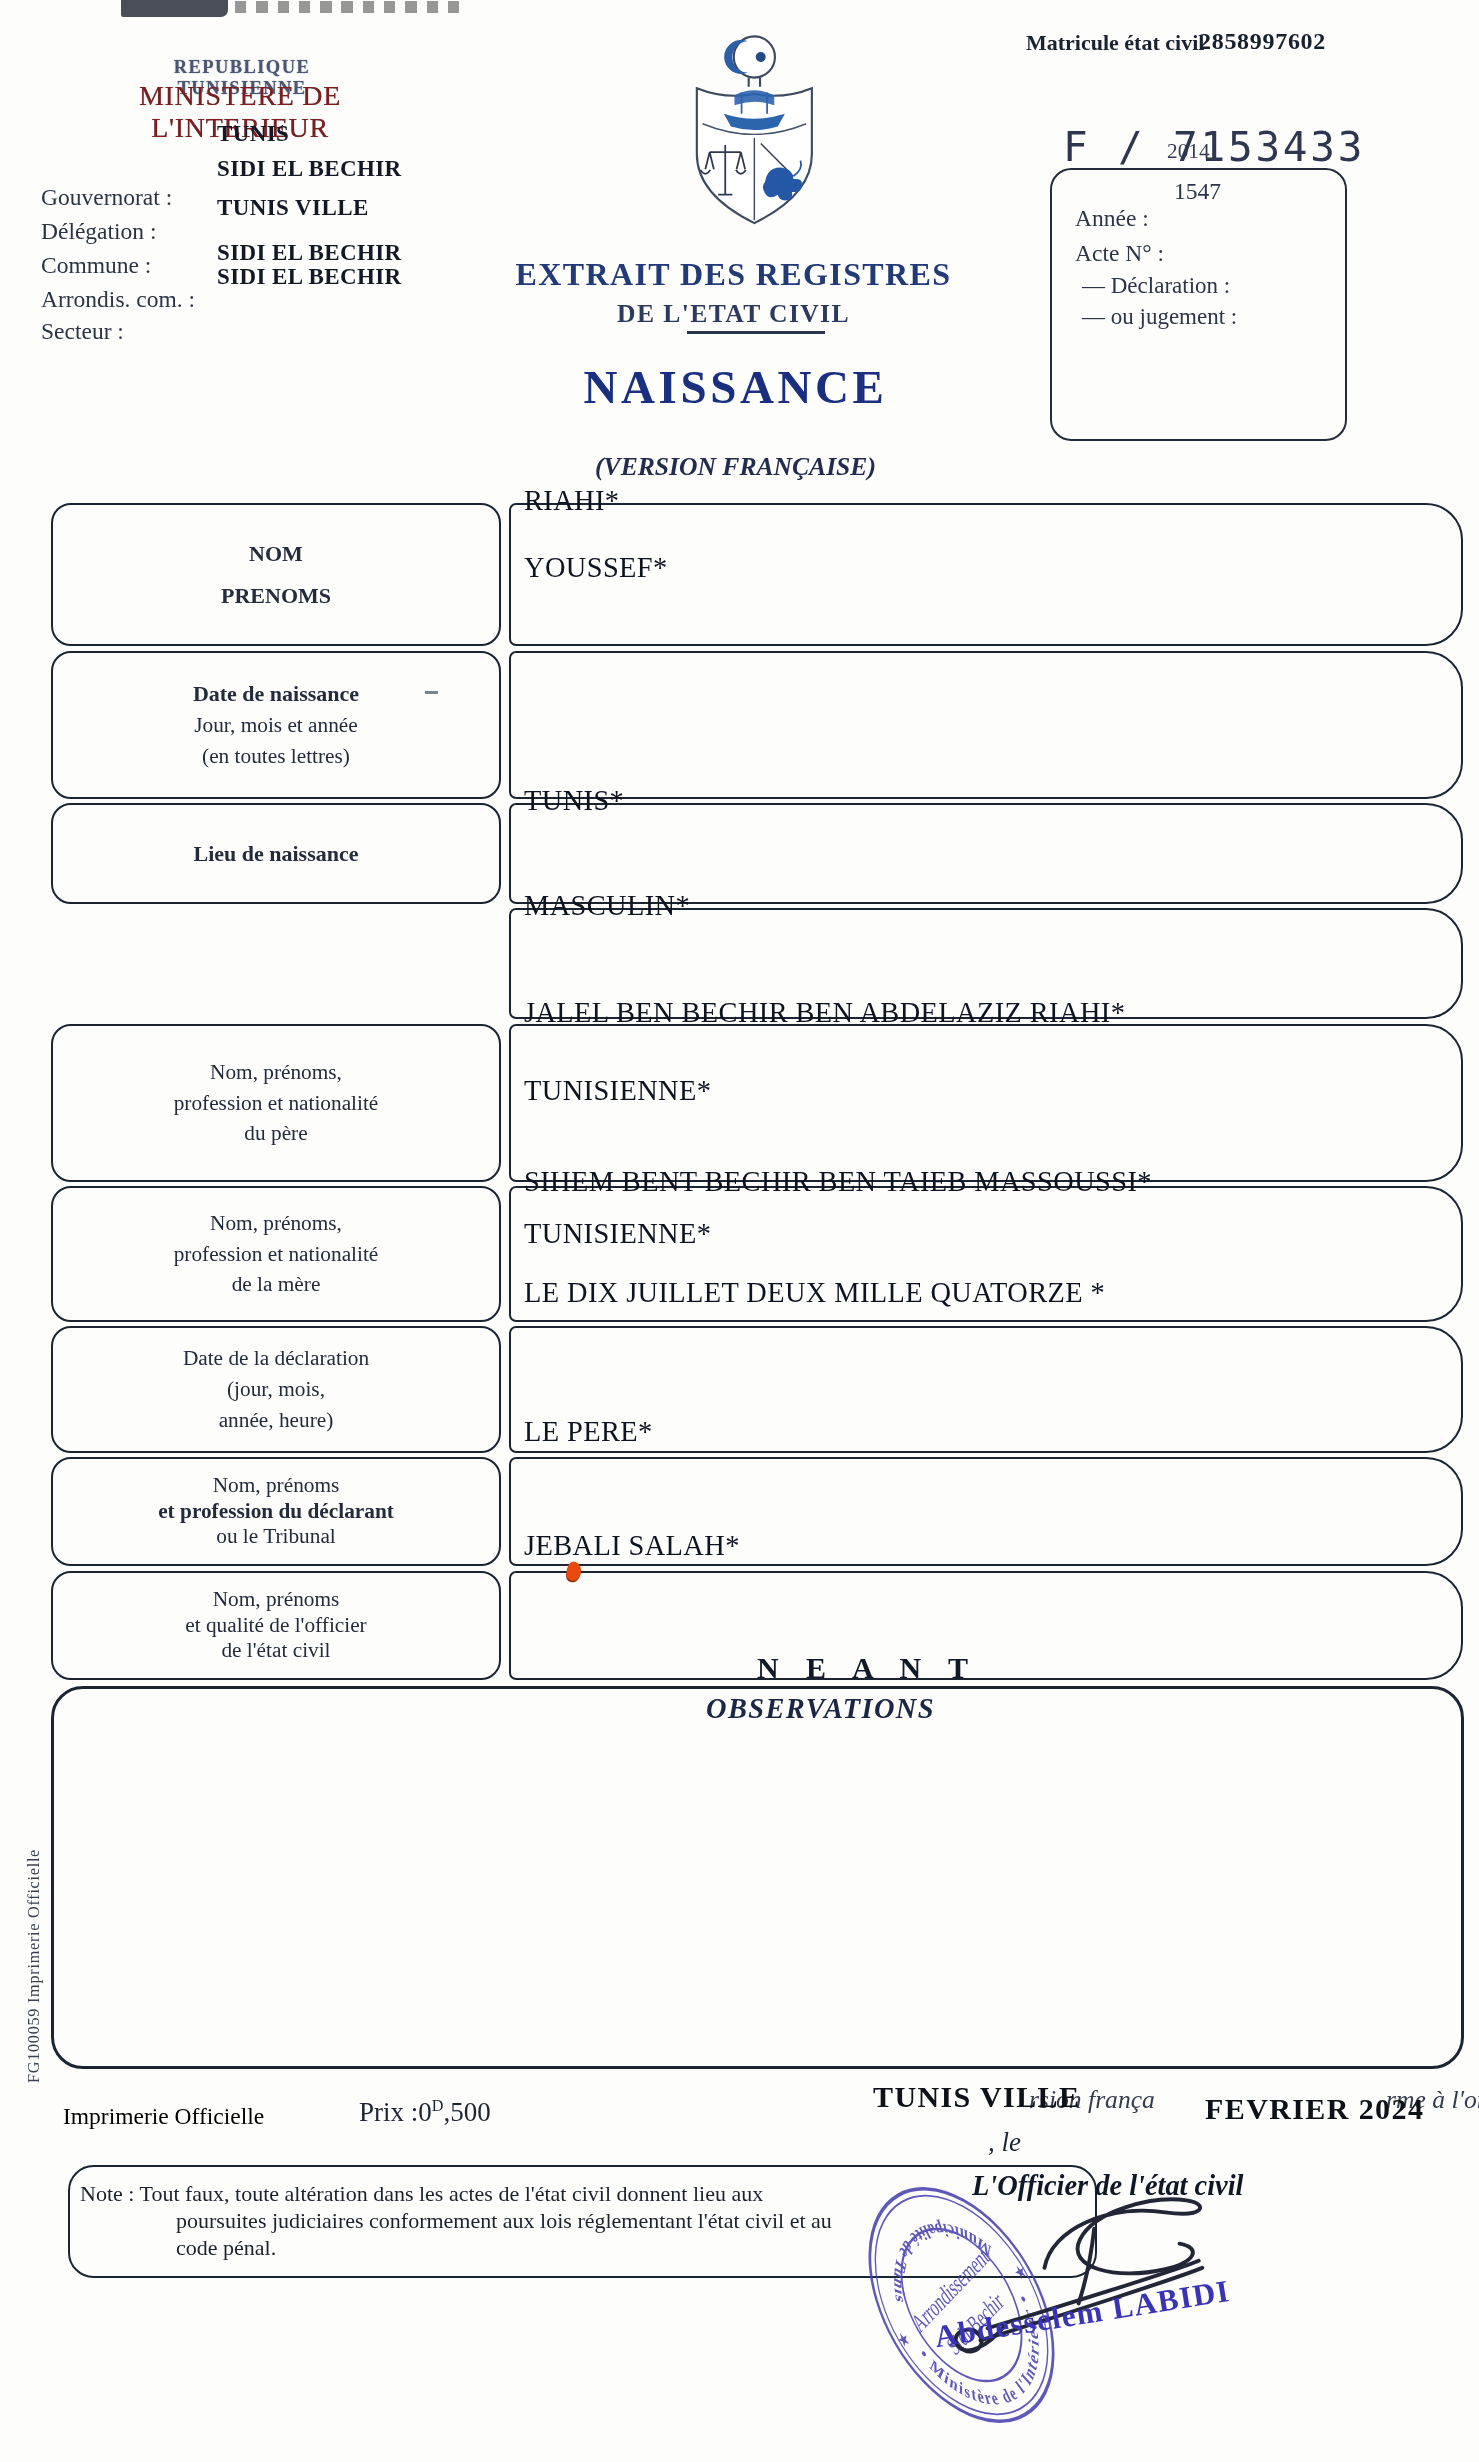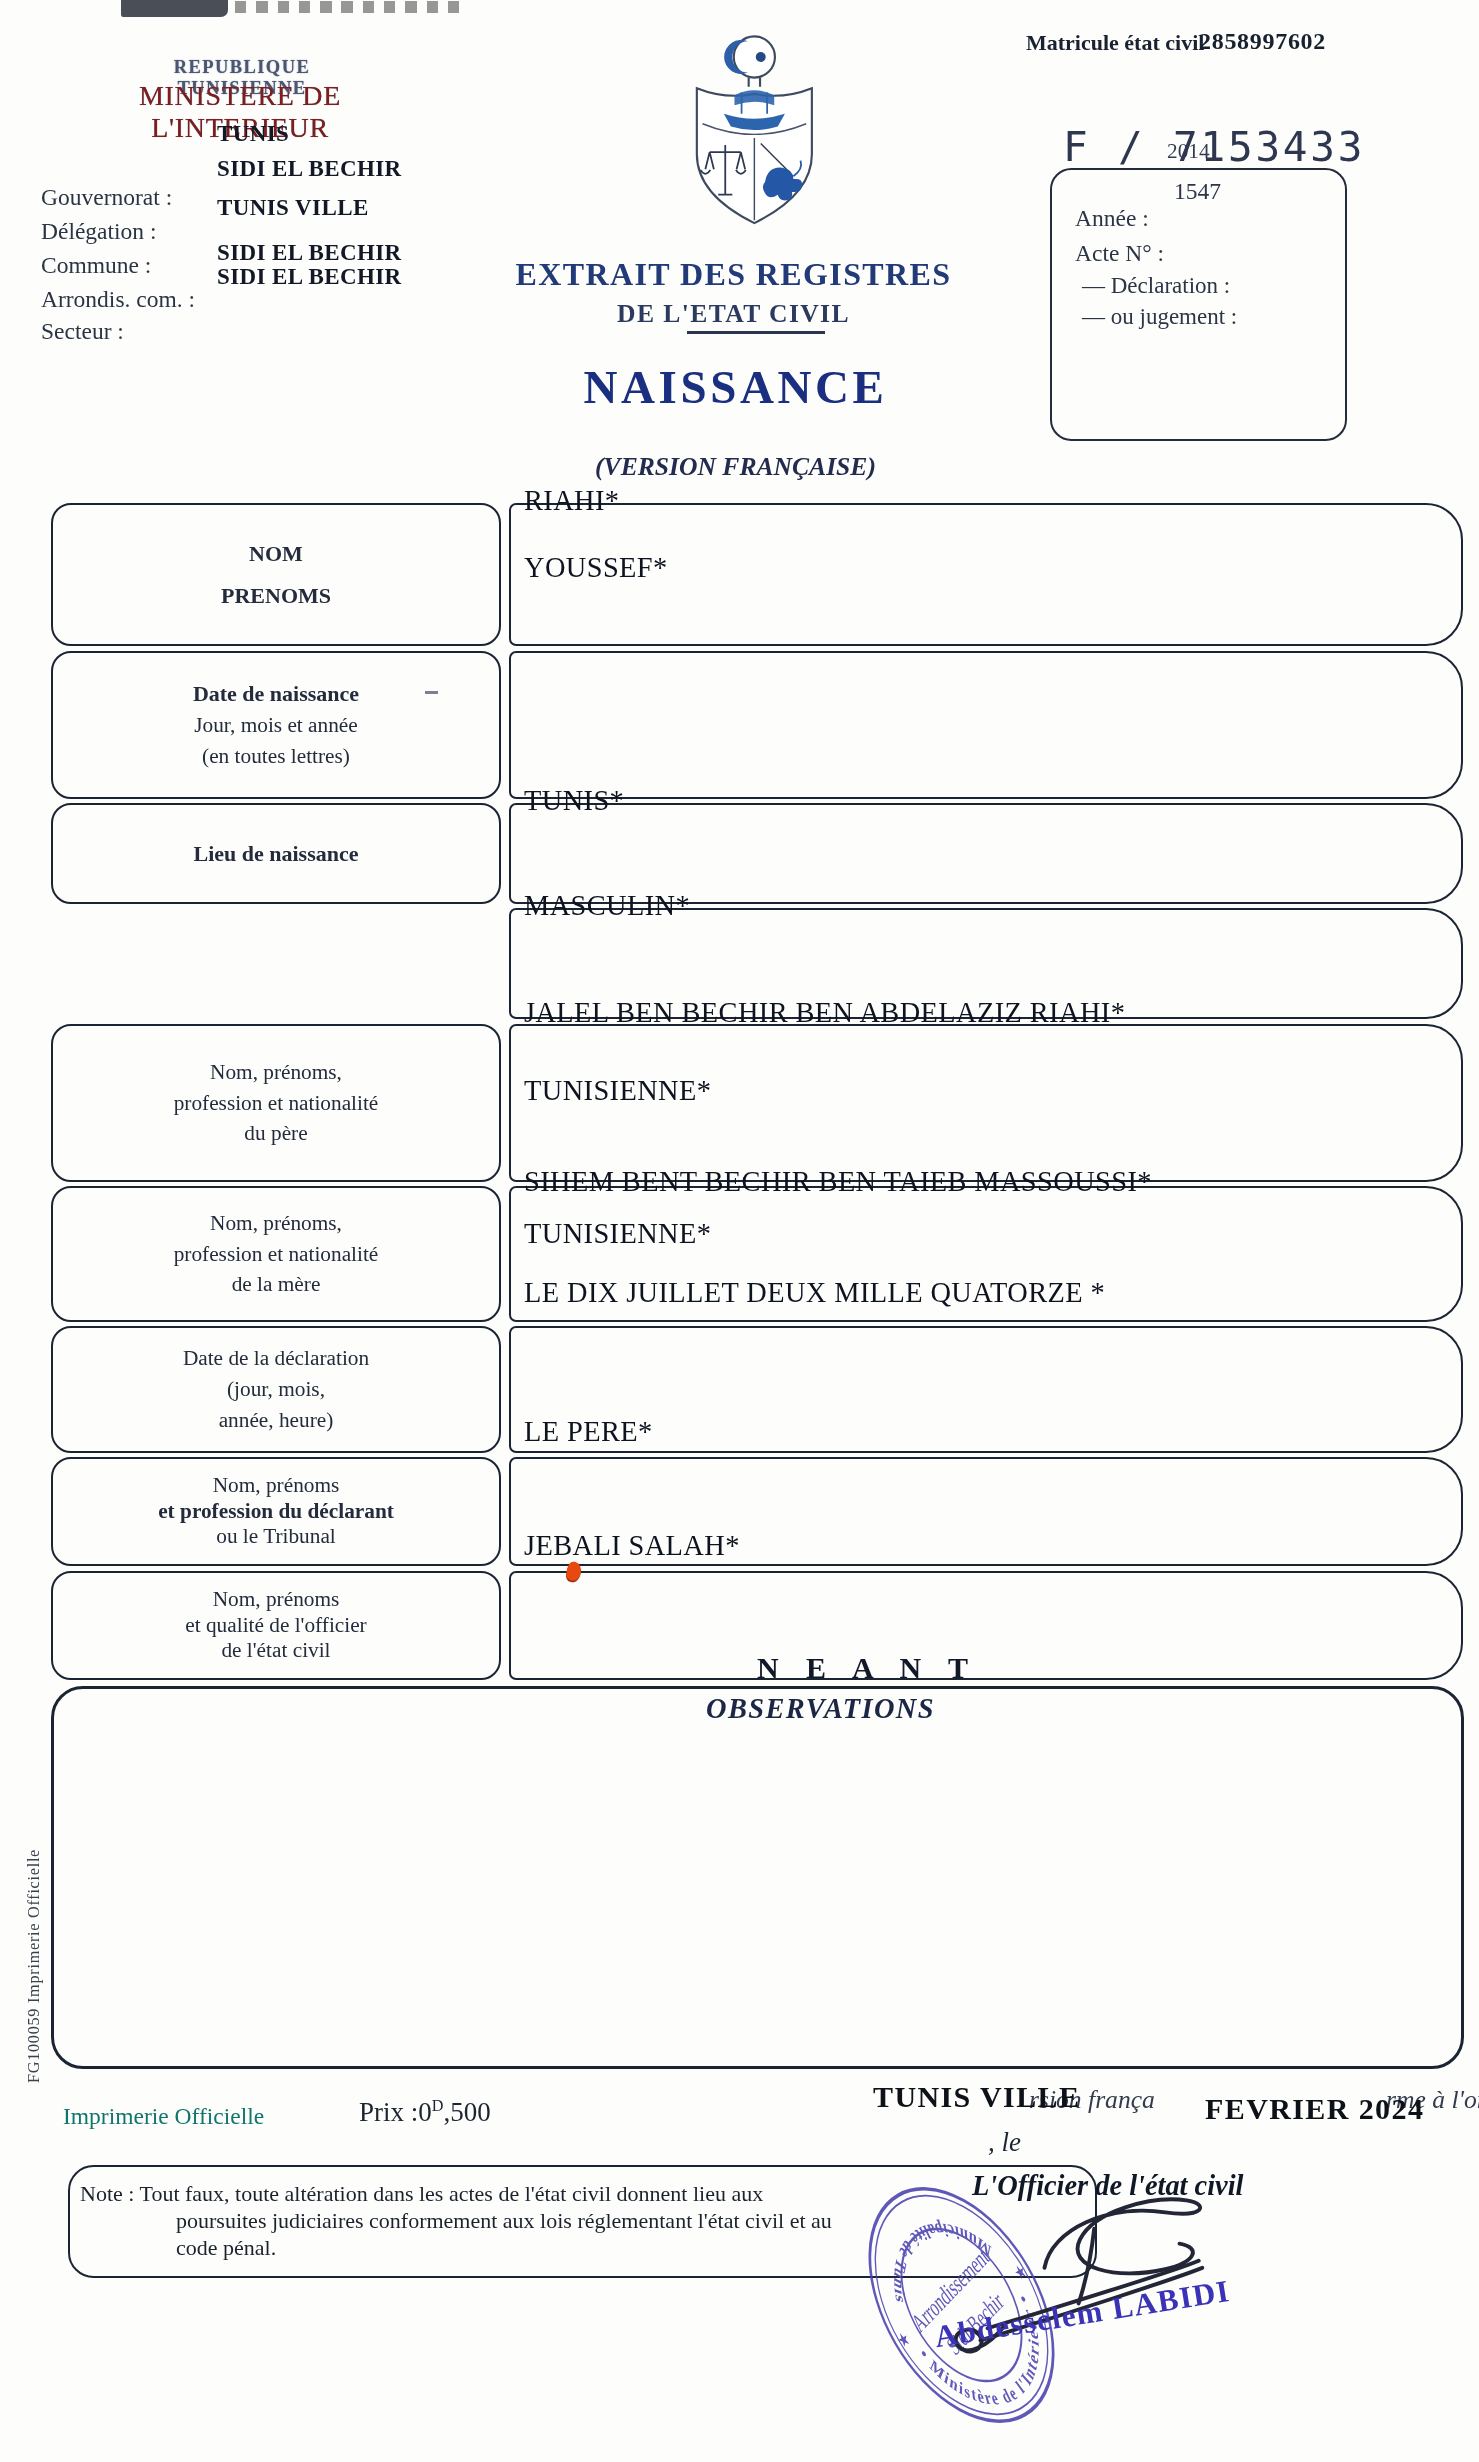--- a/index.html
+++ b/index.html
@@ -27,21 +27,21 @@
   .lab{border:2.8px solid #1b2433;border-radius:20px;left:51px;width:446px;
        display:flex;flex-direction:column;justify-content:center;align-items:center;
        background:#fdfdfb;}
   .lab div{font-size:21.3px;color:#232b3c;line-height:1.45;text-align:center;}
   .lab .b{font-weight:bold;font-size:22px;}
   .vbox{border:2.8px solid #1b2433;border-radius:7.1px 37px 37px 7.1px;left:509px;width:950px;background:transparent;}
   .val{font-size:28.4px;letter-spacing:0.4px;color:#0e1320;white-space:nowrap;}
   .neant{font-weight:bold;font-size:30px;letter-spacing:10px;color:#111827;}
   .obstitle{font-weight:bold;font-style:italic;font-size:28.4px;letter-spacing:1.4px;color:#1c2746;}
   
-  .impr{font-size:23.5px;color:#0f766e;}
+  .impr{font-size:23.5px;color:#000000;}
   .prix{font-size:27px;color:#1d2532;}
   .notebox{border:2.8px solid #1b2433;border-radius:25.6px;}
   .notetxt{font-size:22px;color:#1b222e;}
   .sidevert{font-size:16.3px;color:#39414e;letter-spacing:0.7px;transform:rotate(-90deg);}
   .cityline{font-weight:bold;font-size:30px;letter-spacing:1.4px;color:#0d1118;white-space:nowrap;}
   .underlay{font-style:italic;font-size:25.6px;color:#333b4d;white-space:nowrap;}
   .leline{font-style:italic;font-size:27px;color:#1e2636;}
   .offtitle{font-weight:bold;font-style:italic;font-size:28.4px;color:#101828;white-space:nowrap;}
   .offname{font-weight:bold;font-size:31px;color:#3a33b6;letter-spacing:1.4px;
            transform:rotate(-9deg);white-space:nowrap;}

